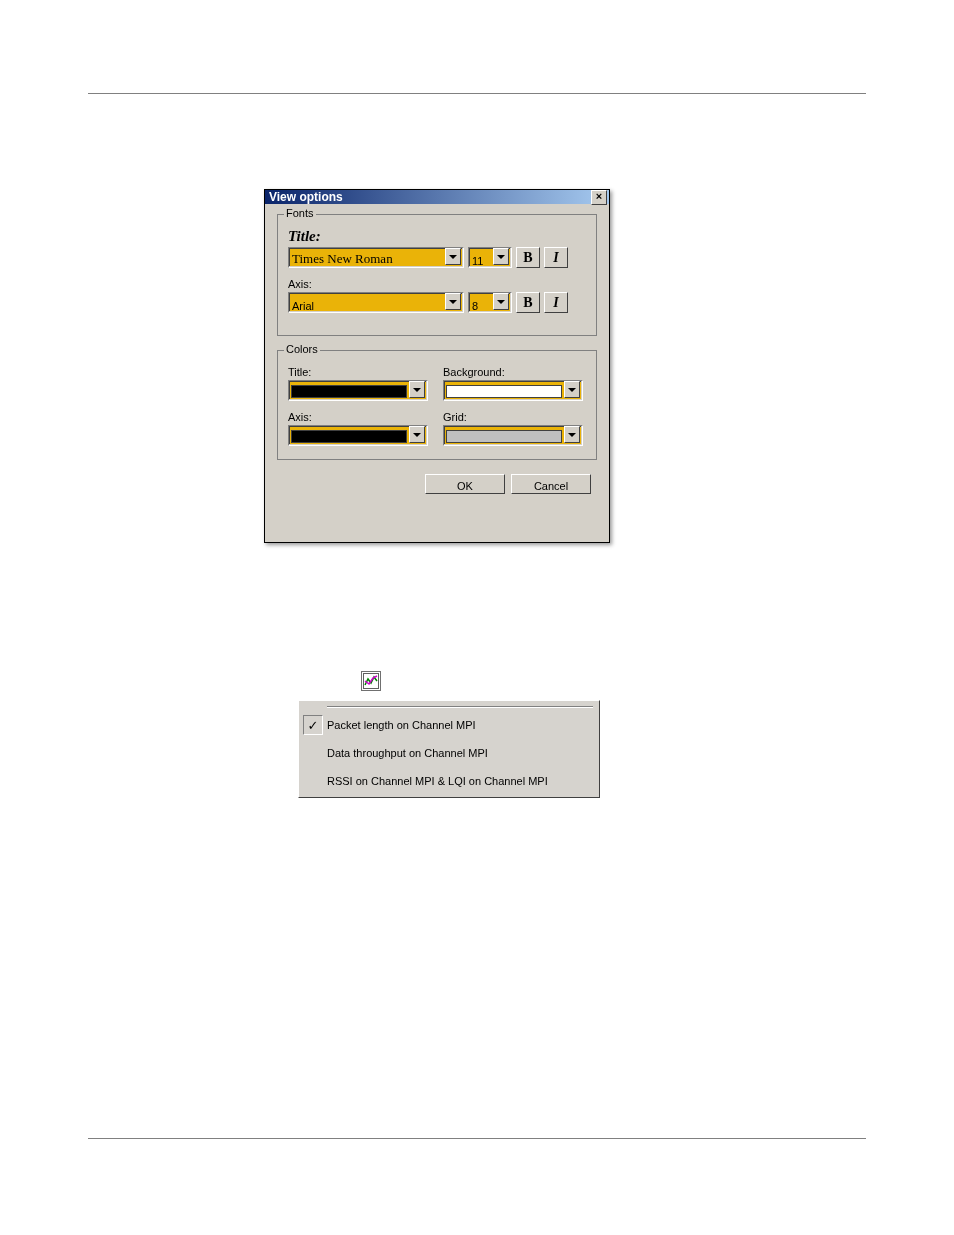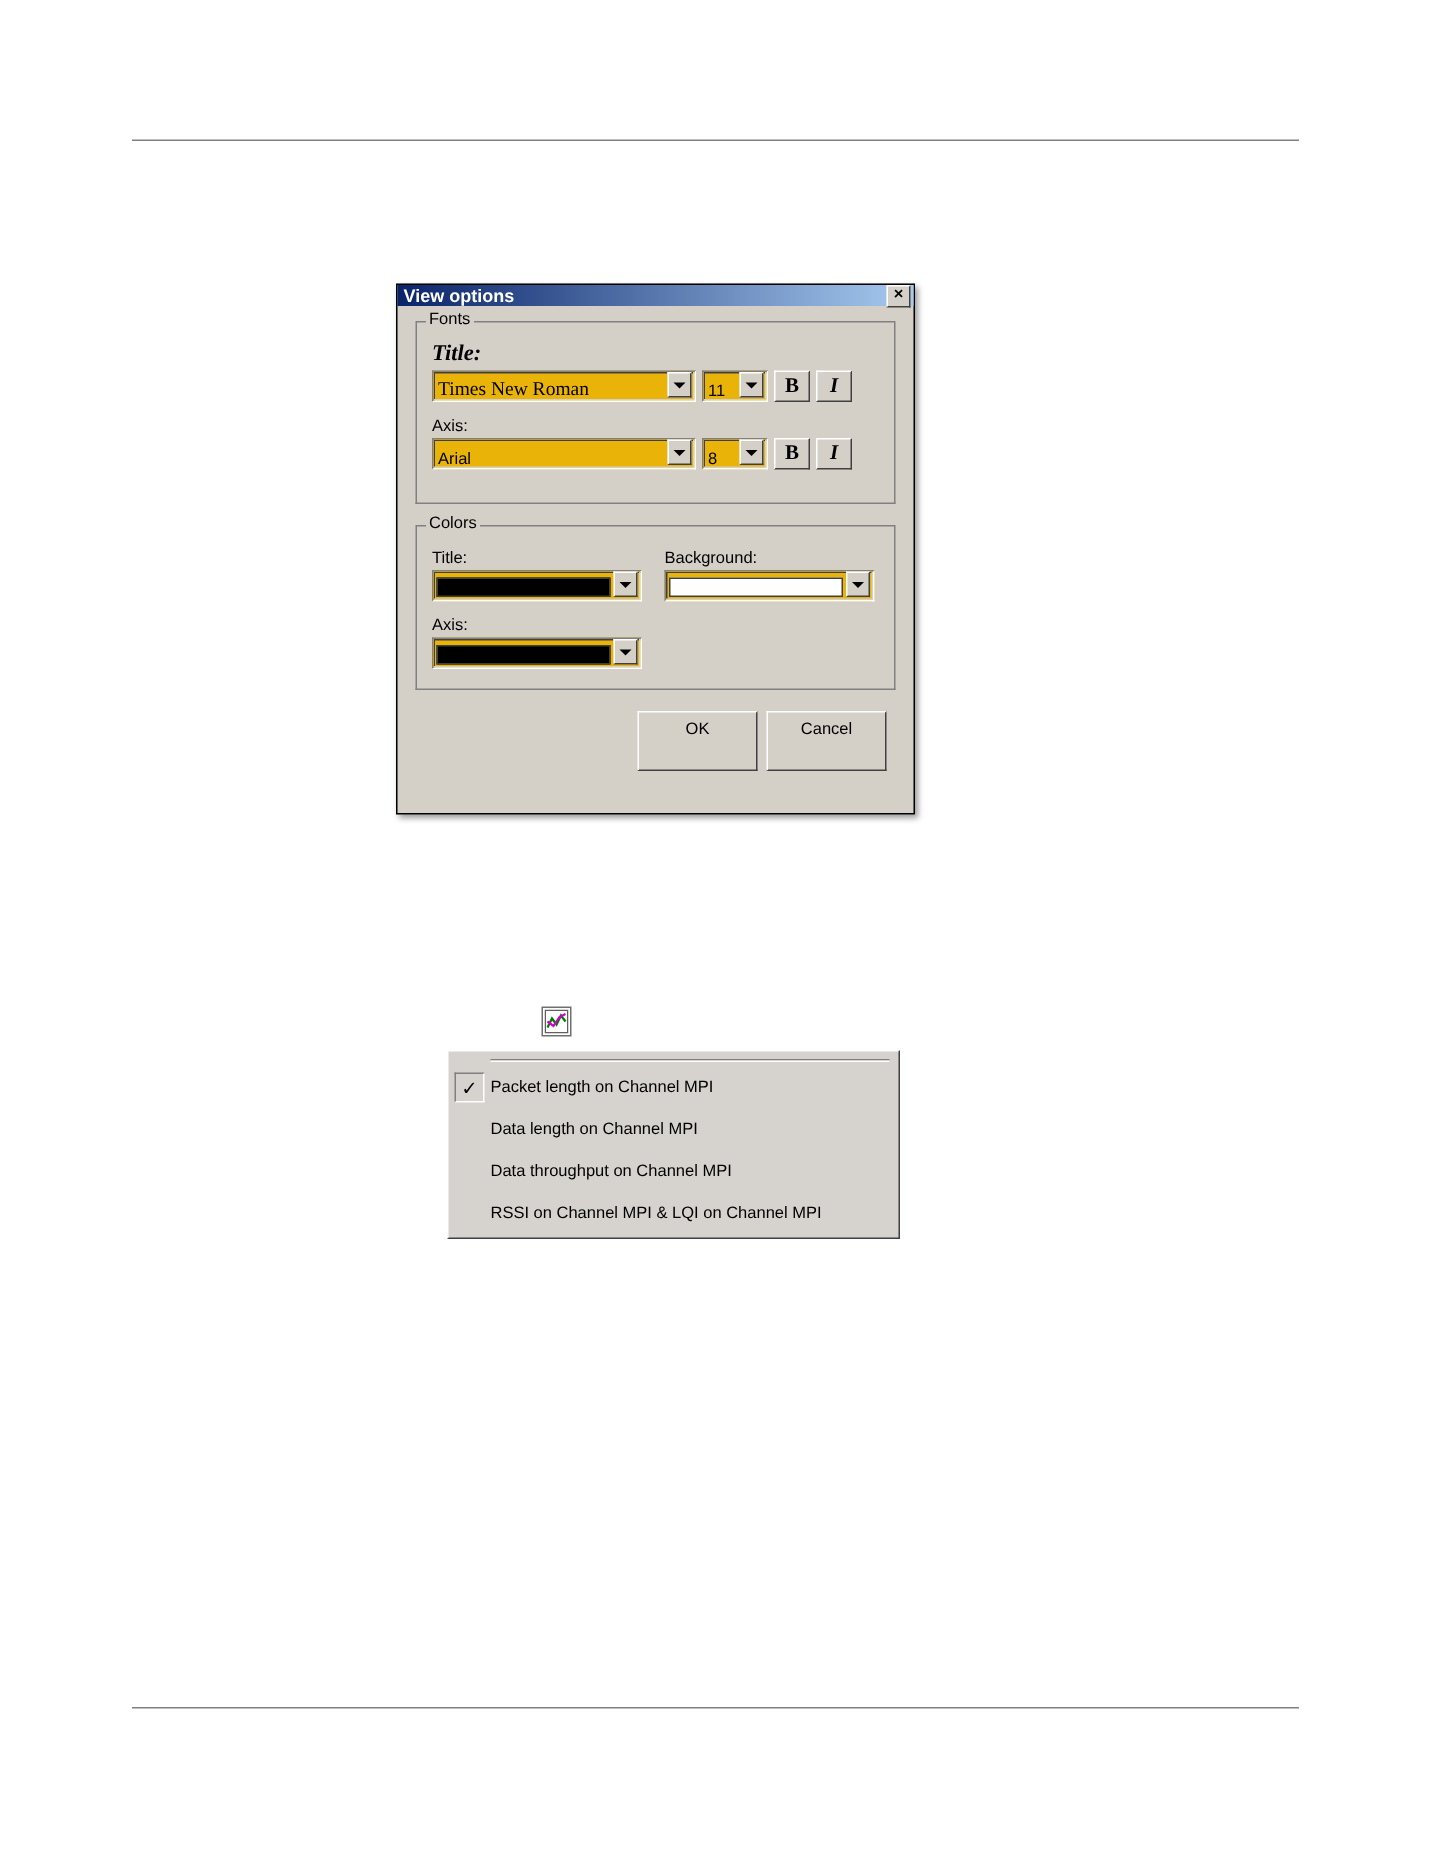--- a/index.html
+++ b/index.html
@@ -195,21 +195,21 @@
     border: 1px solid #404040;
   }
   .dialog-buttons {
     display: flex;
     justify-content: flex-end;
     gap: 6px;
     padding-right: 6px;
   }
   .push-btn {
     width: 80px;
-    height: 40px;
+    height: 20px;
     background: #d4d0c8;
     border-top: 1px solid #fff;
     border-left: 1px solid #fff;
     border-right: 1px solid #404040;
     border-bottom: 1px solid #404040;
     font-size: 11px;
     text-align: center;
     line-height: 22px;
     cursor: pointer;
   }
@@ -370,20 +370,31 @@
           <div class="color-label">Axis:</div>
           <div class="combo color-combo">
             <div class="combo-text">
                 <div class="swatch" id="swatch-axis" style="background: rgb(0, 0, 0);"></div>
               </div>
             <div class="combo-btn">
                 <div class="tri-down"></div>
               </div>
           </div>
         </div>
+        <div class="color-cell">
+          <div class="color-label">Grid:</div>
+          <div class="combo color-combo">
+            <div class="combo-text">
+                <div class="swatch" id="swatch-grid" style="background: rgb(192, 192, 192);"></div>
+              </div>
+            <div class="combo-btn">
+                <div class="tri-down"></div>
+              </div>
+          </div>
+        </div>
       </div>
     </div>
 
     <div class="dialog-buttons">
       <div class="push-btn">OK</div>
       <div class="push-btn">Cancel</div>
     </div>
 
   </div>
 </div>
@@ -397,24 +408,20 @@
 </div>
 
 <div class="menu">
   <div class="menu-sep"></div>
 
   <div class="menu-item">
     <div class="menu-check-col">
       <div class="menu-check-box" id="chk-0">✓</div>
     </div>
     <div class="menu-label">Packet length on Channel MPI</div>
-  </div>
-  <div class="menu-item">
-    <div class="menu-check-col" id="chkcol-1"></div>
-    <div class="menu-label">Data length on Channel MPI</div>
   </div>
   <div class="menu-item">
     <div class="menu-check-col" id="chkcol-3"></div>
     <div class="menu-label">Data throughput on Channel MPI</div>
   </div>
   <div class="menu-item">
     <div class="menu-check-col" id="chkcol-2"></div>
     <div class="menu-label">RSSI on Channel MPI &amp; LQI on Channel MPI</div>
   </div>
 </div>

